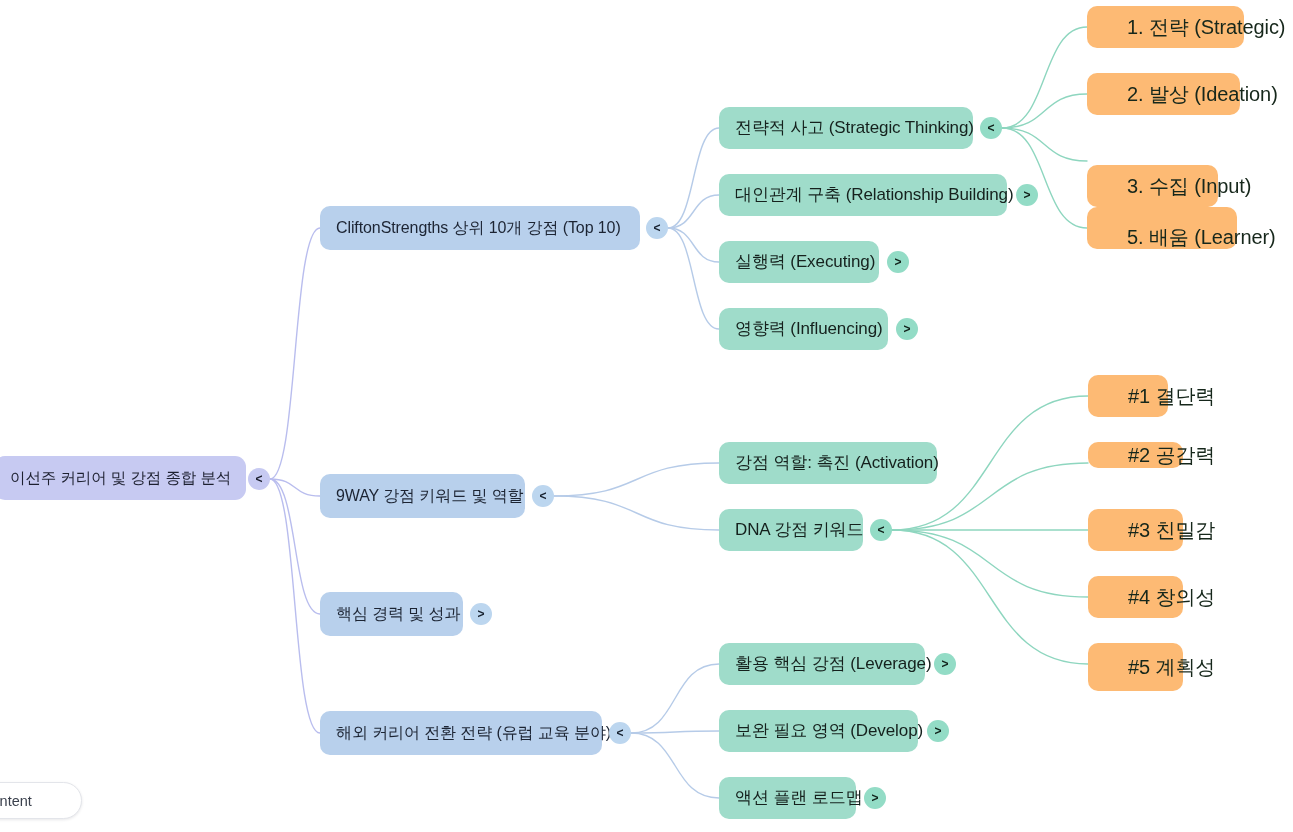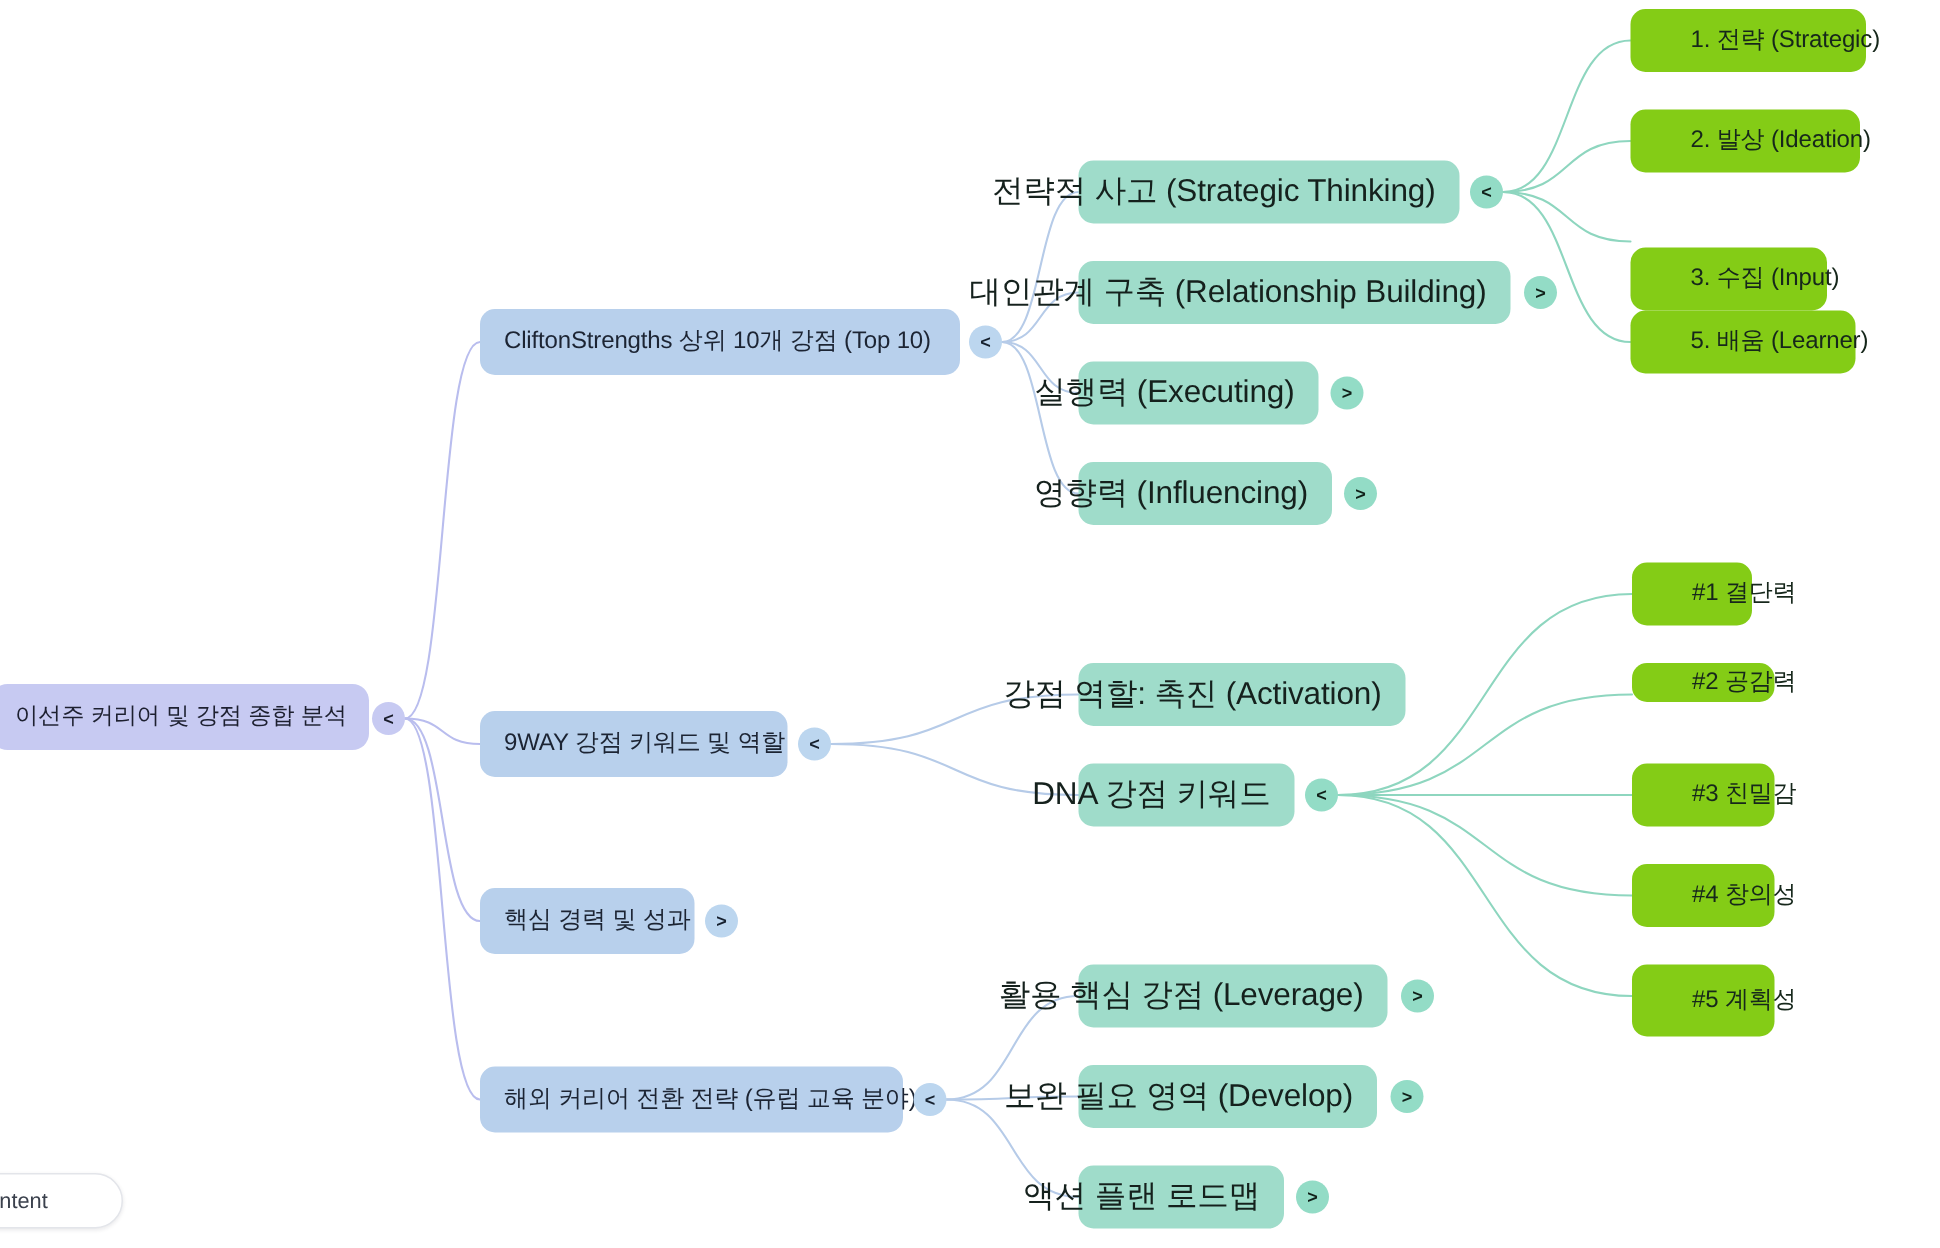--- a/index.html
+++ b/index.html
@@ -51,28 +51,27 @@
   
   .lvl-blue {
     background: #b8d0ec;
     color: #1c2433;
     font-size: 16px;
   }
   
   .lvl-mint {
     background: #9fdcca;
     color: #15211d;
-    font-size: 21px;
-    justify-content: flex-end;
+    font-size: 17px;
   }
   
   .lvl-green {
-    background: #84cc16;
+    background: #fdba74;
     color: #16271b;
-    font-size: 16px;
+    font-size: 20px;
     padding-left: 40px;
   }
   
   .toggle {
     position: absolute;
     border-radius: 50%;
     display: flex;
     align-items: center;
     justify-content: center;
     font-size: 12px;
@@ -152,21 +151,21 @@
       <div class="toggle toggle-mint" style="left: 980px; top: 117px; width: 22px; height: 22px;">&lt;</div>
       <div class="node lvl-green" style="left: 1087px; top: 6px; width: 157px; height: 42px;">
         <span class="node-label">1. 전략 (Strategic)</span>
       </div>
       <div class="node lvl-green" style="left: 1087px; top: 73px; width: 153px; height: 42px;">
         <span class="node-label">2. 발상 (Ideation)</span>
       </div>
       <div class="node lvl-green" style="left: 1087px; top: 140px; width: 131px; height: 42px; margin-top: 25px;">
         <span class="node-label">3. 수집 (Input)</span>
       </div>
-      <div class="node lvl-green" style="left: 1087px; top: 207px; width: 150px; height: 42px;">
+      <div class="node lvl-green" style="left: 1087px; top: 207px; width: 150px; height: 42px; align-items: flex-end;">
         <span class="node-label">5. 배움 (Learner)</span>
       </div>
       <div class="node lvl-mint" style="left: 719px; top: 174px; width: 288px; height: 42px;">
         <span class="node-label">대인관계 구축 (Relationship Building)</span>
       </div>
       <div class="toggle toggle-mint" style="left: 1016px; top: 184px; width: 22px; height: 22px;">&gt;</div>
       <div class="node lvl-mint" style="left: 719px; top: 241px; width: 160px; height: 42px;">
         <span class="node-label">실행력 (Executing)</span>
       </div>
       <div class="toggle toggle-mint" style="left: 887px; top: 251px; width: 22px; height: 22px;">&gt;</div>

